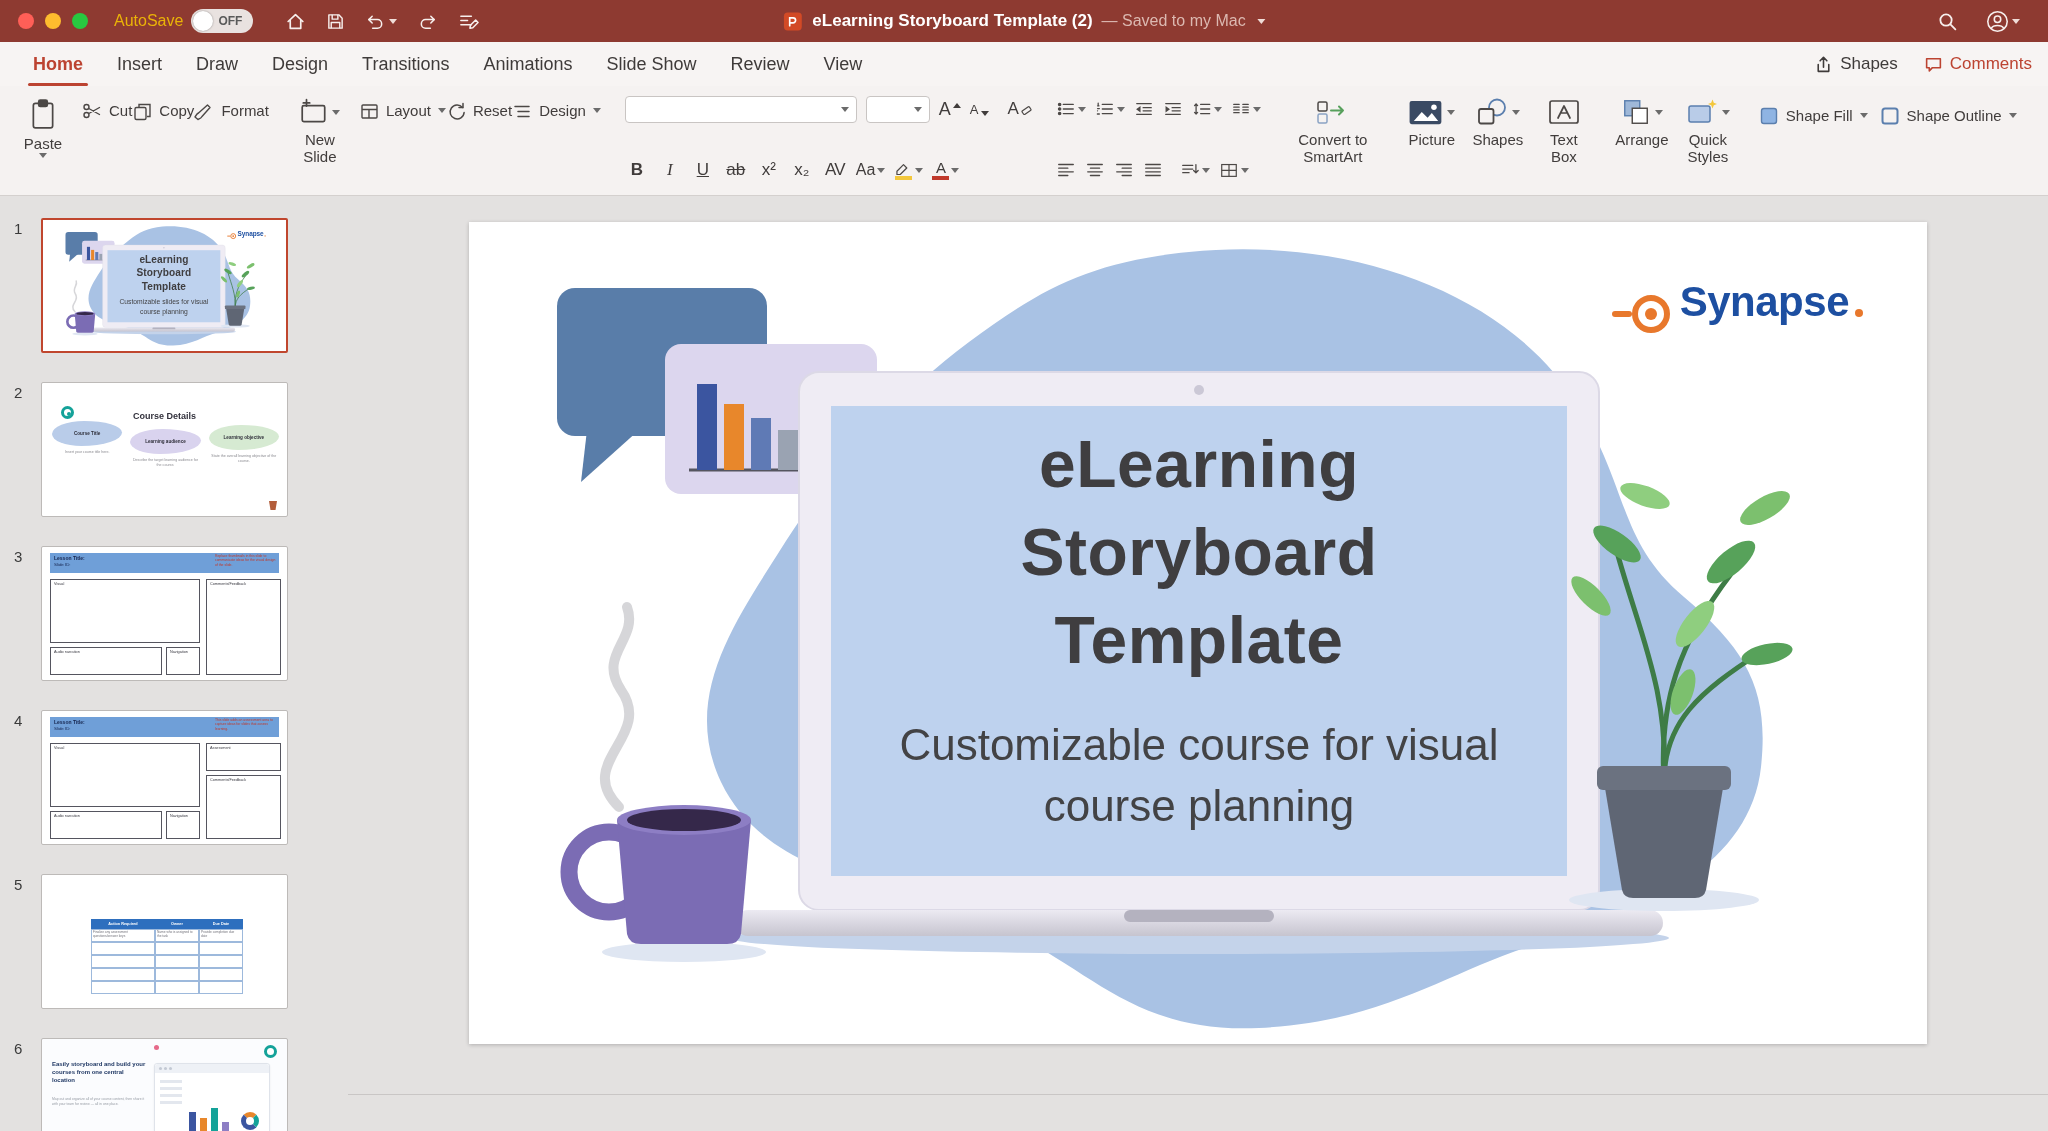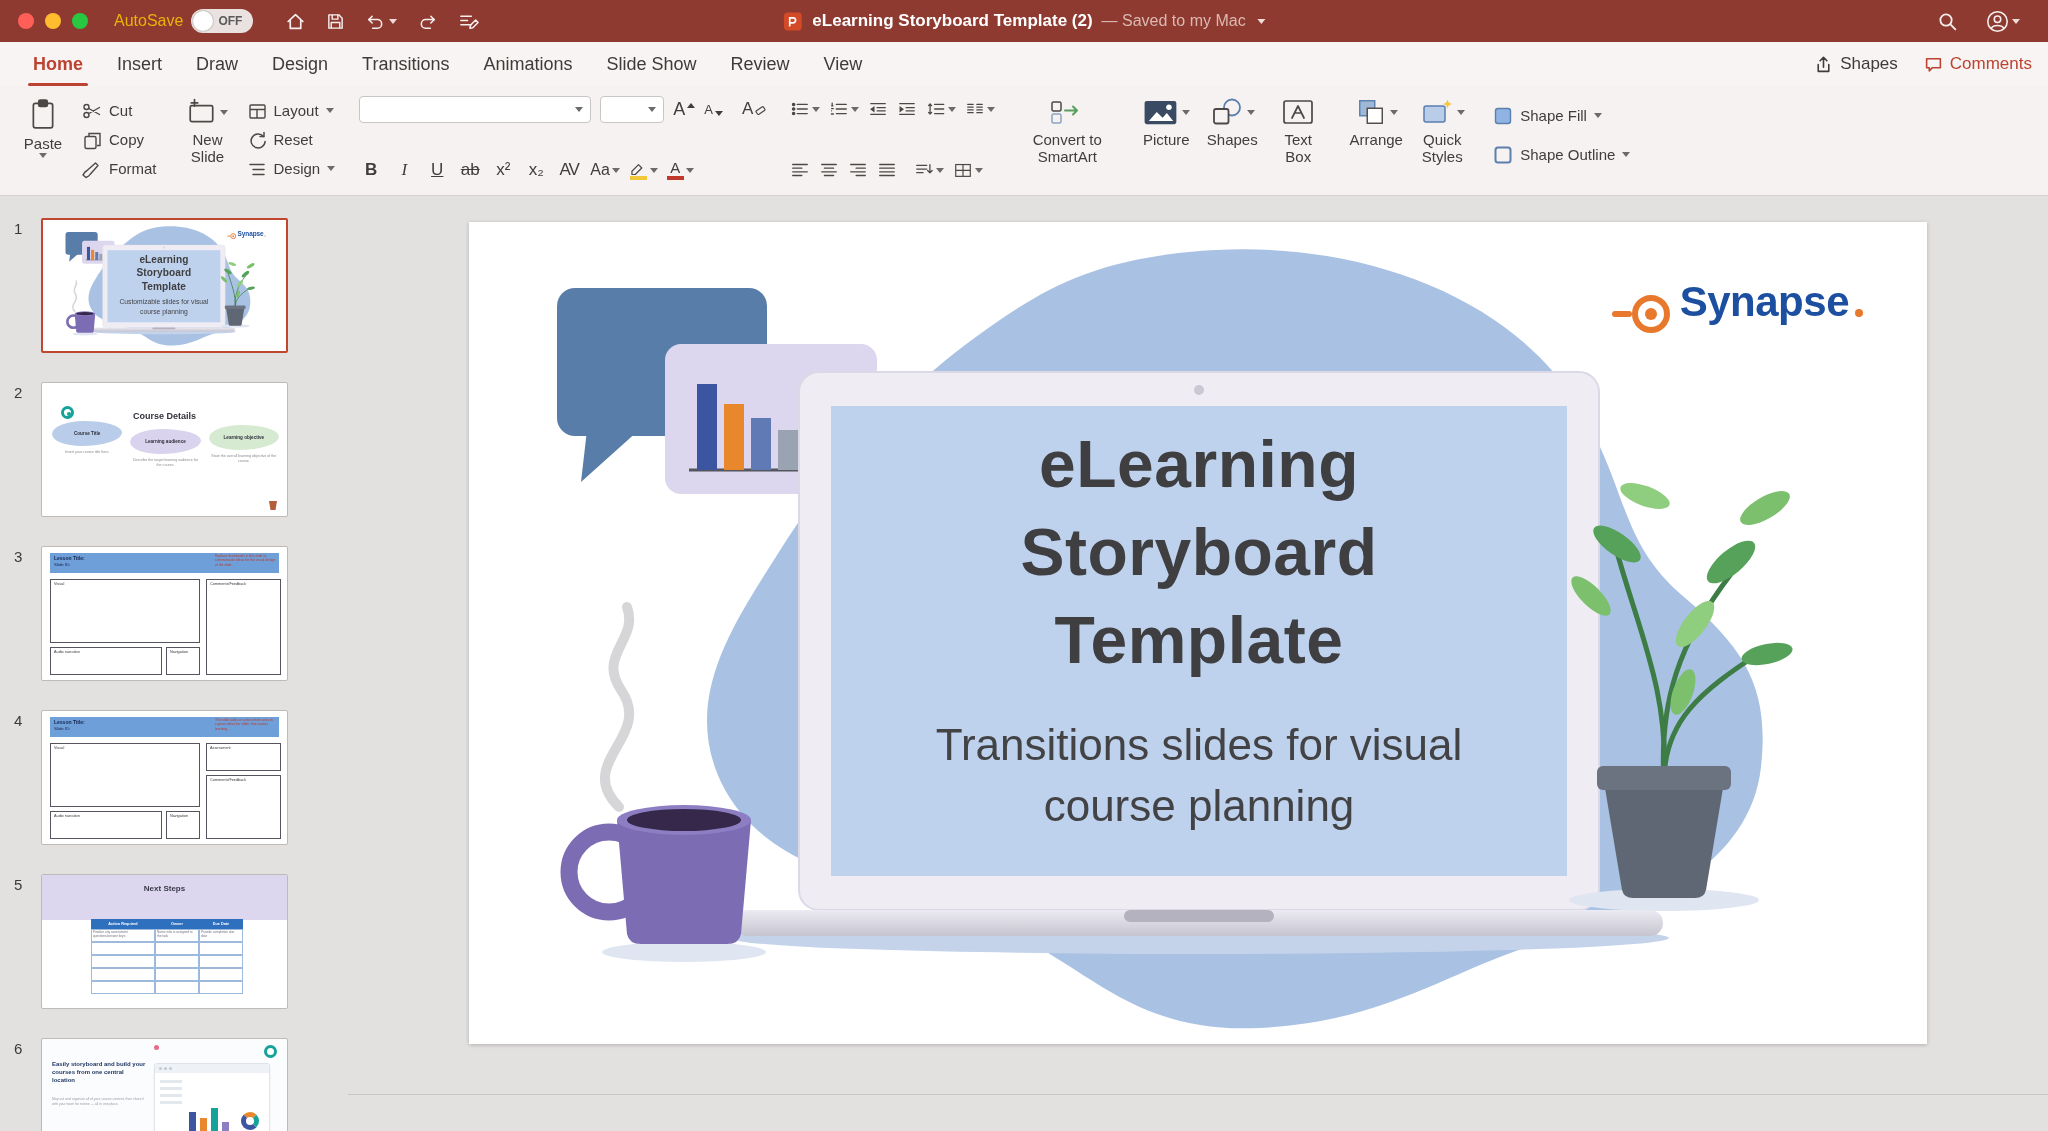--- a/index.html
+++ b/index.html
@@ -33,21 +33,21 @@
   .act-btn { display:flex; align-items:center; gap:7px; font-size:17px; color:#3f3b3a; }
   .act-btn.red { color:#bc4331; }
 
   
   .ribbon { height:110px; background:#f5f2f1; border-bottom:1px solid #d4d0ce; display:flex; align-items:stretch; padding:8px 16px 10px 16px; gap:24px; }
   .rgroup { display:flex; gap:12px; }
   .rgroup.col { flex-direction:column; justify-content:space-between; }
   .bigbtn { display:flex; flex-direction:column; align-items:center; gap:5px; font-size:15px; color:#413d3c; min-width:54px; text-align:center; line-height:1.12; padding-top:3px; }
   .bigbtn .lblrow { display:flex; align-items:center; justify-content:flex-end;flex-direction:column; }
   .caret { width:0; height:0; border-left:4px solid transparent; border-right:4px solid transparent; border-top:5px solid #6b6b6b; display:inline-block; }
-  .stack { display:flex; flex-direction:column; justify-content:space-between; padding:3px 0; }
+  .stack { display:flex; flex-direction:row; justify-content:space-between; padding:3px 0; }
   .sbtn { display:flex; align-items:center; gap:7px; font-size:15px; color:#413d3c; height:27px; }
   .btnrow { display:flex; align-items:center; gap:9px; height:30px; }
   .combo { background:#fff; border:1px solid #c9c5c3; border-radius:4px; height:27px; display:flex; align-items:center; justify-content:flex-end; padding:0 7px; }
   .combo.font-name { width:232px; }
   .combo.font-size { width:64px; }
   .fbtn { display:flex; align-items:flex-start; gap:2px; font-size:16px; color:#413d3c; height:27px; align-items:center; }
   .fmt { font-size:17px; color:#413d3c; width:24px; text-align:center; }
   .fmt.b{ font-weight:800; } .fmt.i{ font-style:italic; font-family:"Liberation Serif",serif; } .fmt.u{ text-decoration:underline; } .fmt.st{ text-decoration:line-through; }
   .tri-up { width:0;height:0;border-left:4px solid transparent;border-right:4px solid transparent;border-bottom:5px solid #413d3c; margin-top:-8px; }
   .tri-dn { width:0;height:0;border-left:4px solid transparent;border-right:4px solid transparent;border-top:5px solid #413d3c; margin-top:8px; }
@@ -665,21 +665,20 @@
         <div class="tbox t4-assess"><span>Assessment</span></div>
         <div class="tbox t4-com"><span>Comments/Feedback</span></div>
         <div class="tbox t34-audio"><span>Audio narration</span></div>
         <div class="tbox t34-nav"><span>Navigation</span></div>
       </div>
     </div>
 
     <div class="trow">
       <span class="num">5</span>
       <div class="thumb">
-        <div class="t5-band"><span>Next Steps</span></div>
         <div class="t5-table">
           <div class="t5-hrow">
             <span class="c-a">Action Required</span>
             <span class="c-b">Owner</span>
             <span class="c-c">Due Date</span>
           </div>
           <div class="t5-row">
             <span class="c-a">Finalize any assessment questions/answer keys</span>
             <span class="c-b">Name who is assigned to the task</span>
             <span class="c-c">Provide completion due date</span>
@@ -805,21 +804,21 @@
 
         <g>
           <line x1="1146" y1="92" x2="1160" y2="92" stroke="#e8782c" stroke-width="6" stroke-linecap="round"></line>
           <circle cx="1182" cy="92" r="16" fill="none" stroke="#e8782c" stroke-width="6"></circle>
           <circle cx="1182" cy="92" r="6" fill="#e8782c"></circle>
         </g>
       </svg>
       <div class="s-title">eLearning
 Storyboard
 Template</div>
-      <div class="s-sub">Transitions slides for visual
+      <div class="s-sub">Customizable course for visual
 course planning</div>
       <div class="s-logo">
         <span class="logo-text">Synapse</span>
         <span class="logo-dot"></span>
       </div>
     </div>
   </main>
 
   <div class="notes-divider"></div>
 </div>

